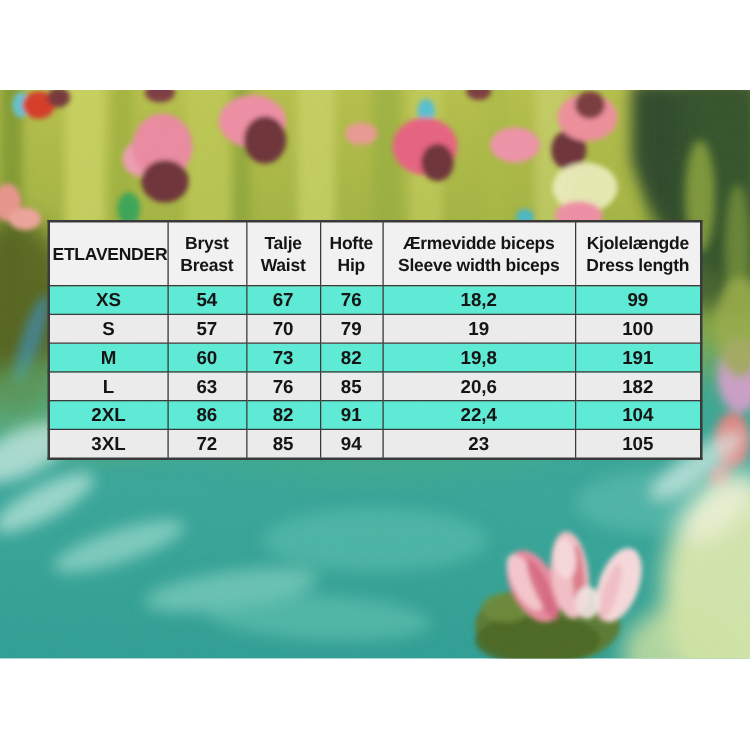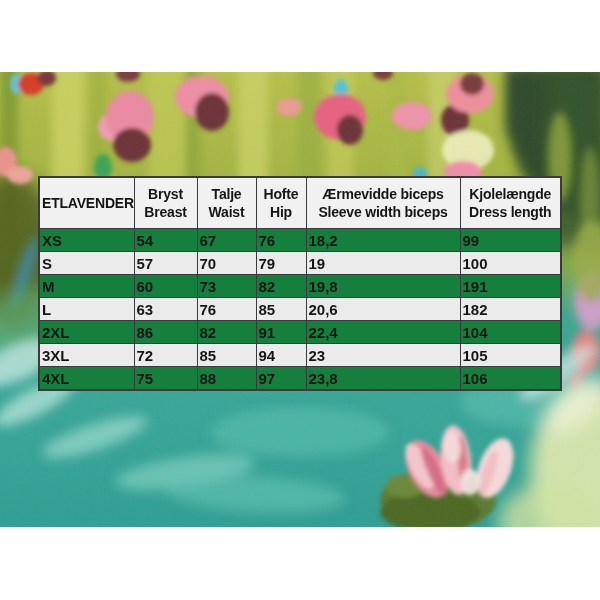--- a/index.html
+++ b/index.html
@@ -8,28 +8,28 @@
     font-family:"Liberation Sans", sans-serif; overflow:hidden;
   }
   .photo {
     position:absolute; left:0; top:72px; width:600px; height:455px; overflow:hidden;
   }
   .photo svg { display:block; }
   table.size-chart {
     position:absolute; left:38px; top:176px; width:524px;
     border-collapse:collapse; table-layout:fixed;
     border:2px solid #3a3a3a;
-    font-weight:bold; color:#151515; 
+    font-weight:bold; color:#151515; text-align:center;
   }
   table.size-chart th, table.size-chart td { border:1px solid #3a3a3a; padding:0 2px; }
   table.size-chart thead th {
     height:50px; background:#f1f1f1; font-size:14px; line-height:1.3; letter-spacing:-0.2px;
   }
   table.size-chart thead th .da, table.size-chart thead th .en { display:block; }
-  table.size-chart td { height:22px; font-size:15px; background:#15803d; }
+  table.size-chart td { height:22px; font-size:15px; background:#5eead4; }
   table.size-chart tbody tr:nth-child(even) td { background:#ebebeb; }
 </style>
 </head>
 <body>
 
 <div class="photo">
   <svg width="600" height="455" viewBox="0 0 600 455">
     <defs>
       <linearGradient id="bg" x1="0" y1="0" x2="0" y2="1">
         <stop offset="0" stop-color="#b6c04a"></stop>
@@ -240,22 +240,14 @@
       <td>104</td>
     </tr>
     <tr>
       <td>3XL</td>
       <td>72</td>
       <td>85</td>
       <td>94</td>
       <td>23</td>
       <td>105</td>
     </tr>
-    <tr>
-      <td>4XL</td>
-      <td>75</td>
-      <td>88</td>
-      <td>97</td>
-      <td>23,8</td>
-      <td>106</td>
-    </tr>
   </tbody>
 </table>
 
 </body></html>

